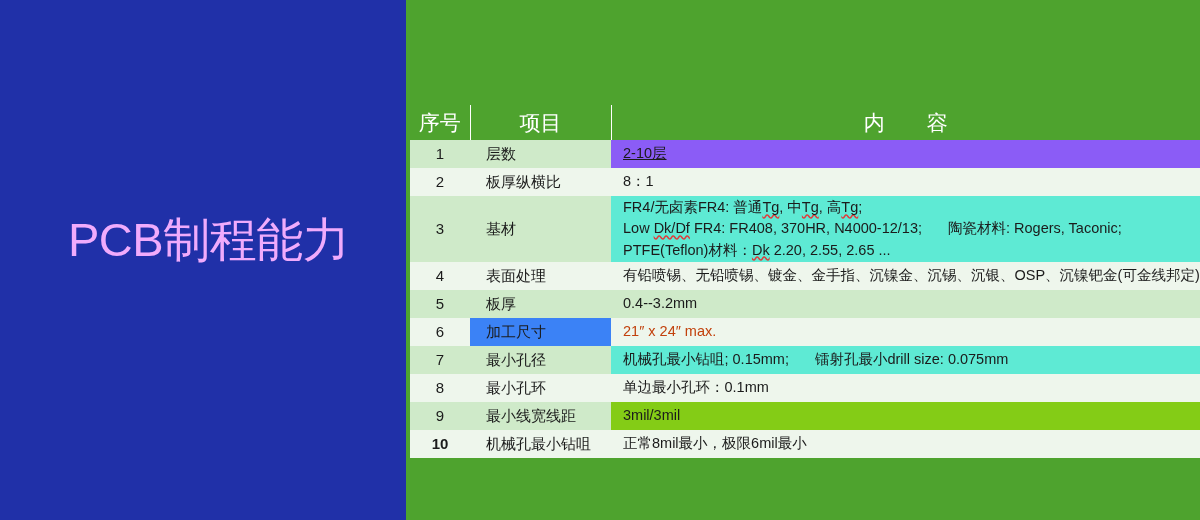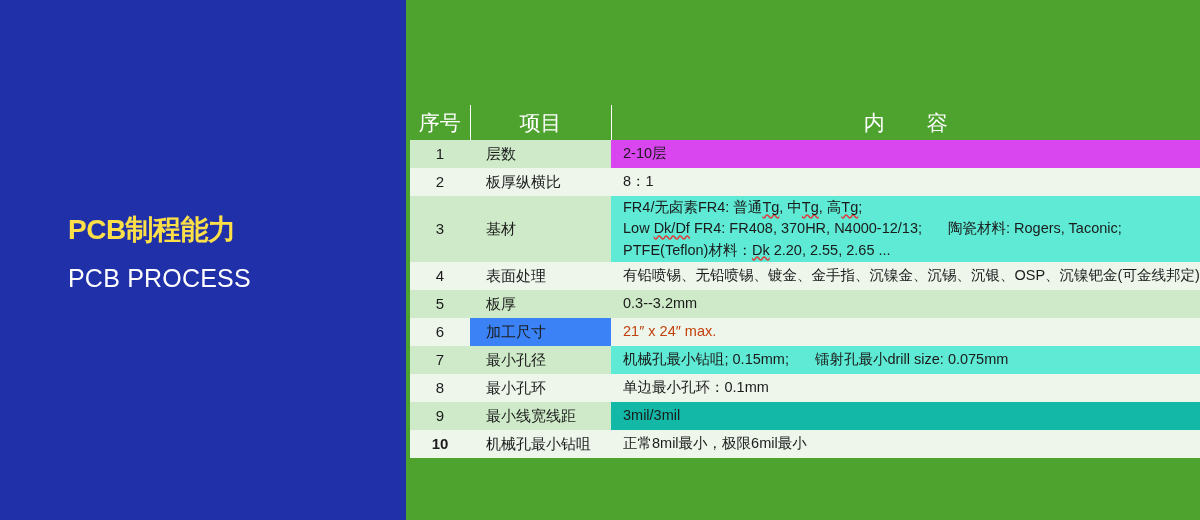--- a/index.html
+++ b/index.html
@@ -30,23 +30,23 @@
     background: #2030a8;
     box-sizing: border-box;
   }
   #title-block {
     position: absolute;
     left: 68px;
     top: 215px;
     width: 330px;
   }
   #main-title {
-    color: #fde047;
-    font-size: 28px;
-    font-weight: bold;
+    color: #f0abfc;
+    font-size: 47px;
+    font-weight: normal;
     line-height: 1.05;
     letter-spacing: -0.5px;
     white-space: nowrap;
   }
   #sub-title {
     color: #ffffff;
     font-size: 25px;
     font-weight: normal;
     line-height: 1.28;
     margin-top: 18px;
@@ -133,21 +133,20 @@
 </style>
 </head>
 <body>
 
 <div id="page" style="background: rgb(78, 163, 46);">
 
   <div id="left-panel" style="background: rgb(32, 48, 168);">
     <div id="title-block">
       <div id="main-title">PCB制程能力</div>
       <div id="sub-title">
-        <div>PCB PROCESS</div>
       </div>
     </div>
   </div>
 
   <div id="right-panel" style="background: rgb(78, 163, 46);">
 
     <table id="spec-table">
       <colgroup>
         <col class="c-num">
         <col class="c-item">
@@ -160,21 +159,21 @@
           <th style="background: rgb(78, 163, 46); color: rgb(255, 255, 255);">
             <span class="hdr-wide">内 容</span>
           </th>
         </tr>
       </thead>
       <tbody>
 
         <tr class="odd normal">
           <td class="num" style="background: rgb(207, 234, 201); color: rgb(27, 27, 27);">1</td>
           <td class="item" style="background: rgb(207, 234, 201); color: rgb(27, 27, 27);">层数</td>
-          <td class="cont" style="background: #d946ef; color: rgb(27, 27, 27);">
+          <td class="cont" style="background: #8b5cf6; color: rgb(27, 27, 27); text-decoration: underline;">
             <span class="cont-line">2-10层</span>
           </td>
         </tr>
 
         <tr class="even normal">
           <td class="num" style="background: rgb(238, 246, 236); color: rgb(27, 27, 27);">2</td>
           <td class="item" style="background: rgb(238, 246, 236); color: rgb(27, 27, 27);">板厚纵横比</td>
           <td class="cont" style="background: rgb(238, 246, 236); color: rgb(27, 27, 27);">
             <span class="cont-line">8：1</span>
           </td>
@@ -201,21 +200,21 @@
           <td class="item" style="background: rgb(238, 246, 236); color: rgb(27, 27, 27);">表面处理</td>
           <td class="cont" style="background: rgb(238, 246, 236); color: rgb(27, 27, 27);">
             <span class="cont-line">有铅喷锡、无铅喷锡、镀金、金手指、沉镍金、沉锡、沉银、OSP、沉镍钯金(可金线邦定)</span>
           </td>
         </tr>
 
         <tr class="odd normal">
           <td class="num" style="background: rgb(207, 234, 201); color: rgb(27, 27, 27);">5</td>
           <td class="item" style="background: rgb(207, 234, 201); color: rgb(27, 27, 27);">板厚</td>
           <td class="cont" style="background: rgb(207, 234, 201); color: rgb(27, 27, 27);">
-            <span class="cont-line">0.3--3.2mm</span>
+            <span class="cont-line">0.4--3.2mm</span>
           </td>
         </tr>
 
         <tr class="even normal">
           <td class="num" style="background: rgb(238, 246, 236); color: rgb(27, 27, 27);">6</td>
           <td class="item" style="background: #3b82f6; color: rgb(27, 27, 27);">加工尺寸</td>
           <td class="cont" style="background: rgb(238, 246, 236); color: #c2410c;">
             <span class="cont-line">21″ x 24″   max.</span>
           </td>
         </tr>
@@ -234,21 +233,21 @@
           <td class="num" style="background: rgb(238, 246, 236); color: rgb(27, 27, 27);">8</td>
           <td class="item" style="background: rgb(238, 246, 236); color: rgb(27, 27, 27);">最小孔环</td>
           <td class="cont" style="background: rgb(238, 246, 236); color: rgb(27, 27, 27);">
             <span class="cont-line">单边最小孔环：0.1mm</span>
           </td>
         </tr>
 
         <tr class="odd normal">
           <td class="num" style="background: rgb(207, 234, 201); color: rgb(27, 27, 27);">9</td>
           <td class="item" style="background: rgb(207, 234, 201); color: rgb(27, 27, 27);">最小线宽线距</td>
-          <td class="cont" style="background: #14b8a6; color: rgb(27, 27, 27);">
+          <td class="cont" style="background: #84cc16; color: rgb(27, 27, 27);">
             <span class="cont-line">3mil/3mil</span>
           </td>
         </tr>
 
         <tr class="even normal">
           <td class="num" style="background: rgb(238, 246, 236); color: rgb(27, 27, 27); font-weight: bold;">10</td>
           <td class="item" style="background: rgb(238, 246, 236); color: rgb(27, 27, 27);">机械孔最小钻咀</td>
           <td class="cont" style="background: rgb(238, 246, 236); color: rgb(27, 27, 27);">
             <span class="cont-line">正常8mil最小，极限6mil最小</span>
           </td>

